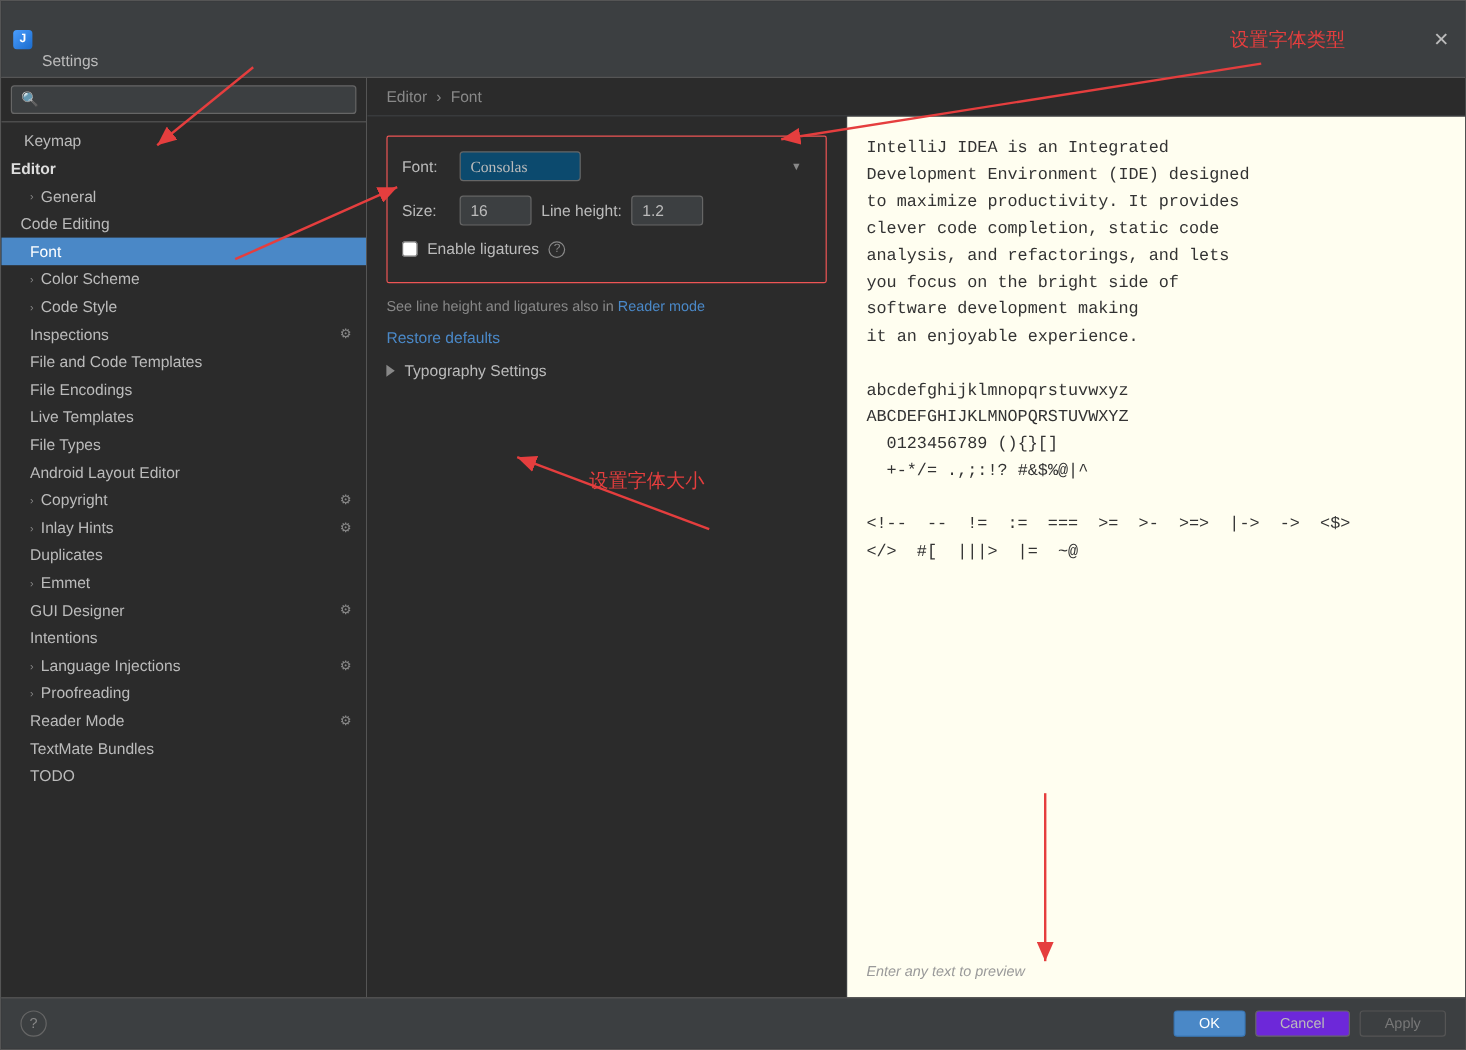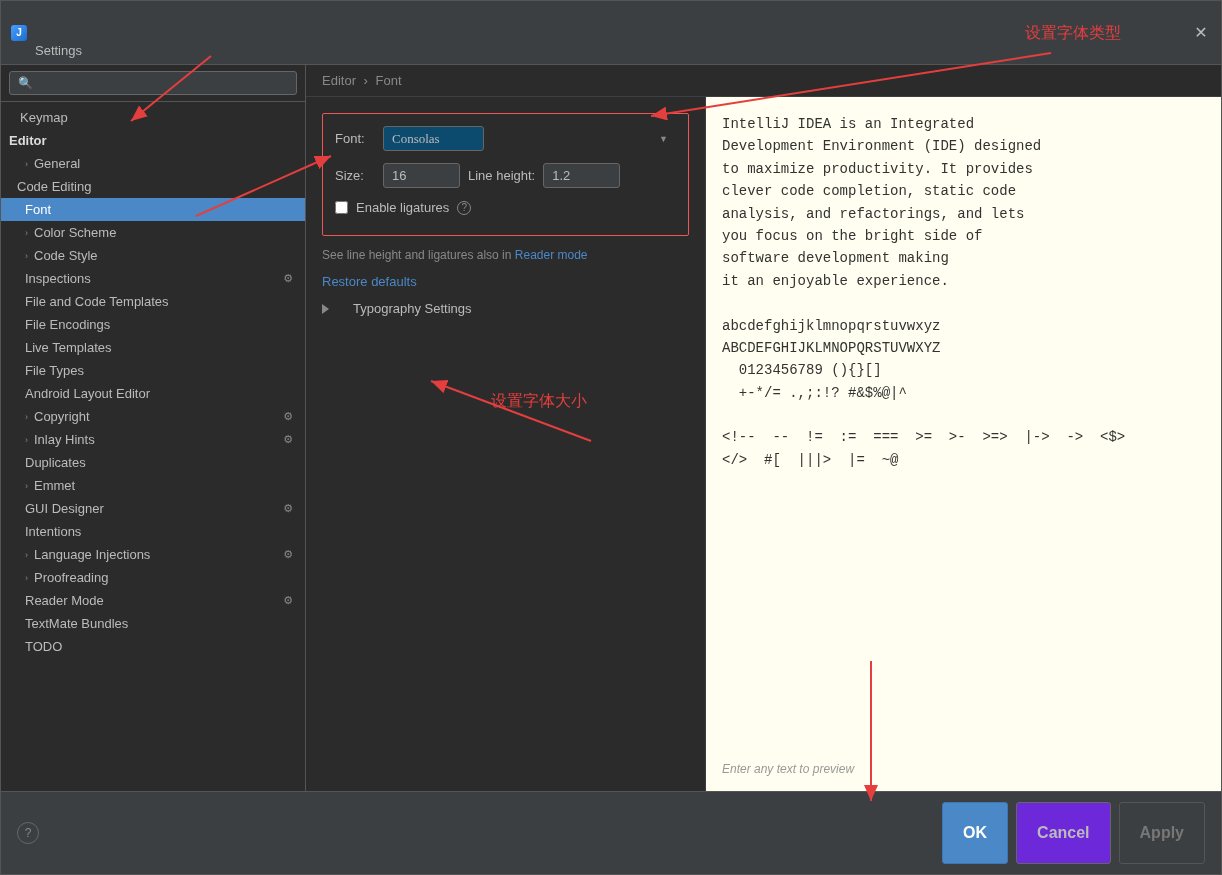--- a/index.html
+++ b/index.html
@@ -189,21 +189,21 @@
       content: '▼';
       position: absolute;
       right: 8px;
       top: 50%;
       transform: translateY(-50%);
       font-size: 9px;
       color: #888;
       pointer-events: none;
     }
     .small-input {
-      width: 77px;
+      width: 60px;
       background: #3c3f41;
       border: 1px solid #666;
       color: #bbb;
       padding: 4px 8px;
       font-size: 13px;
       border-radius: 3px;
       outline: none;
     }
     .checkbox-row {
       display: flex;
@@ -235,21 +235,21 @@
       color: #4a88c7;
       font-size: 13px;
       cursor: pointer;
       text-decoration: none;
       display: block;
       margin-bottom: 12px;
     }
     .typography-row {
       display: flex;
       align-items: center;
-      gap: 20px;
+      gap: 4px;
       cursor: pointer;
       color: #bbb;
       font-size: 13px;
     }
     .triangle-right {
       width: 0;
       height: 0;
       border-top: 5px solid transparent;
       border-bottom: 5px solid transparent;
       border-left: 7px solid #888;
@@ -284,26 +284,25 @@
       display: flex;
       justify-content: flex-end;
       align-items: center;
       gap: 8px;
       padding: 10px 16px;
       background: #3c3f41;
       border-top: 1px solid #555;
       flex-shrink: 0;
     }
     .btn {
-      padding: 21px 20px;
+      padding: 3px 20px;
       border-radius: 3px;
-      font-size: 16px;
+      font-size: 12px;
       cursor: pointer;
       border: 1px solid #666;
-      font-weight: bold;
     }
     .btn-ok {
       background: #4a88c7;
       color: white;
       border-color: #3a78b7;
     }
     .btn-cancel {
       background: #6d28d9;
       color: #bbb;
       border-color: #666;

